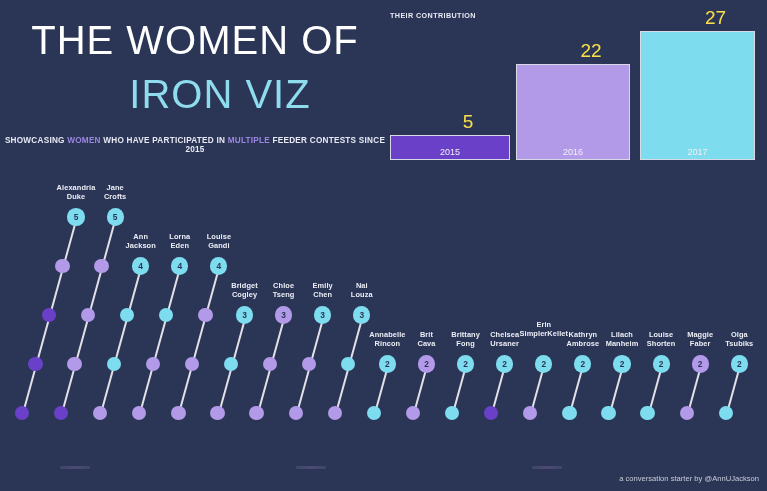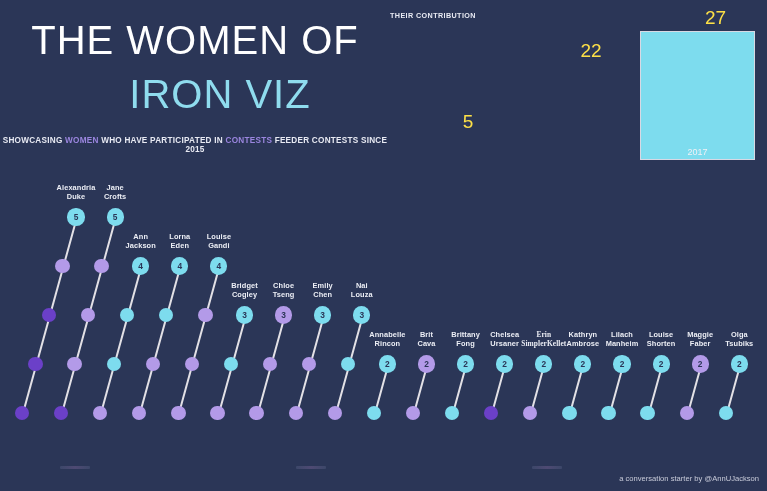--- a/index.html
+++ b/index.html
@@ -86,29 +86,35 @@
 </style>
 </head>
 <body>
 
 <div class="stage">
 
   <div id="title-line1">THE WOMEN OF</div>
   <div id="title-line2">IRON VIZ</div>
 
   <div id="subtitle">
-    <span>SHOWCASING </span><span class="hl">WOMEN</span><span> WHO HAVE PARTICIPATED IN </span><span class="hl">CONTESTS</span><span> FEEDER CONTESTS SINCE 2015</span>
+    <span>SHOWCASING </span><span class="hl">WOMEN</span><span> WHO HAVE PARTICIPATED IN </span><span class="hl">MULTIPLE</span><span> FEEDER CONTESTS SINCE 2015</span>
   </div>
 
   <div id="bars-title">THEIR CONTRIBUTION</div>
   <div id="bar-chart">
       <div class="bar-col" style="left: 390px; width: 120px; height: 160px; bottom: 331px;">
+        <div class="bar-rect" style="height: 25px; background: rgb(107, 64, 200);">
+          <div class="bar-year">2015</div>
+        </div>
         <div class="bar-value" style="bottom: 27px;">5</div>
       </div>
       <div class="bar-col" style="left: 516px; width: 114px; height: 160px; bottom: 331px;">
+        <div class="bar-rect" style="height: 96px; background: rgb(179, 154, 232);">
+          <div class="bar-year">2016</div>
+        </div>
         <div class="bar-value" style="bottom: 98px;">22</div>
       </div>
       <div class="bar-col" style="left: 640px; width: 115px; height: 160px; bottom: 331px;">
         <div class="bar-rect" style="height: 129px; background: rgb(125, 220, 238);">
           <div class="bar-year">2017</div>
         </div>
         <div class="bar-value" style="bottom: 131px;">27</div>
       </div>
     </div>
 
@@ -240,21 +246,21 @@
       <div class="person" style="left: 0px;">
         <div class="p-name" style="left: 469.7px; top: 170px;">
           <div>Chelsea</div>
           <div>Ursaner</div>
         </div>
         <div class="stem" style="left: 491.2px; top: 253px; width: 50.8257px; background: rgb(227, 225, 230); transform: rotate(-74.5966deg);"></div>
         <div class="dot" style="width: 14.4px; height: 14.4px; left: 484px; top: 245.8px; background: rgb(107, 64, 200);"></div>
         <div class="badge" style="width: 17.2px; height: 17.2px; left: 496.1px; top: 195.4px; background: rgb(125, 220, 238);">2</div>
       </div>
       <div class="person" style="left: 0px;">
-        <div class="p-name" style="left: 508.8px; top: 170px; font-family: Liberation Serif, serif;">
+        <div class="p-name" style="left: 508.8px; top: 160px;">
           <div>Erin</div>
           <div>SimplerKellet</div>
         </div>
         <div class="stem" style="left: 530.3px; top: 253px; width: 50.8257px; background: rgb(227, 225, 230); transform: rotate(-74.5966deg);"></div>
         <div class="dot" style="width: 14.4px; height: 14.4px; left: 523.1px; top: 245.8px; background: rgb(179, 154, 232);"></div>
         <div class="badge" style="width: 17.2px; height: 17.2px; left: 535.2px; top: 195.4px; background: rgb(125, 220, 238);">2</div>
       </div>
       <div class="person" style="left: 0px;">
         <div class="p-name" style="left: 547.9px; top: 170px;">
           <div>Kathryn</div>

